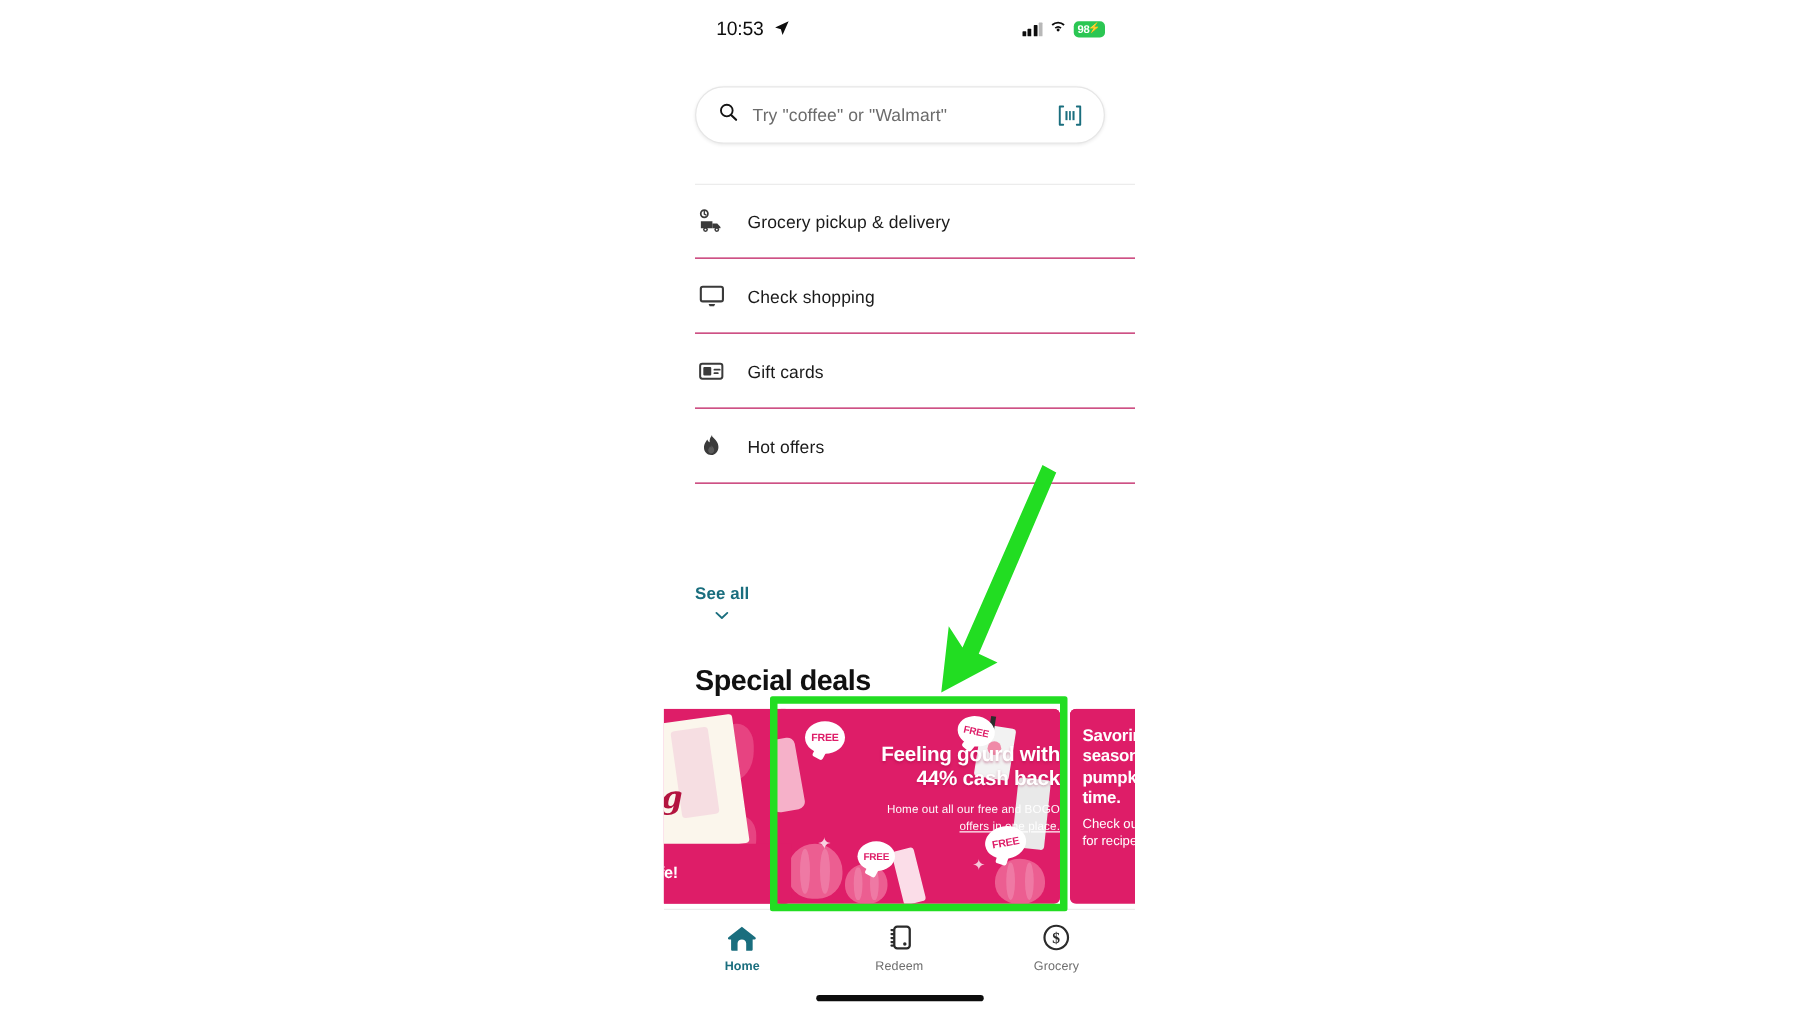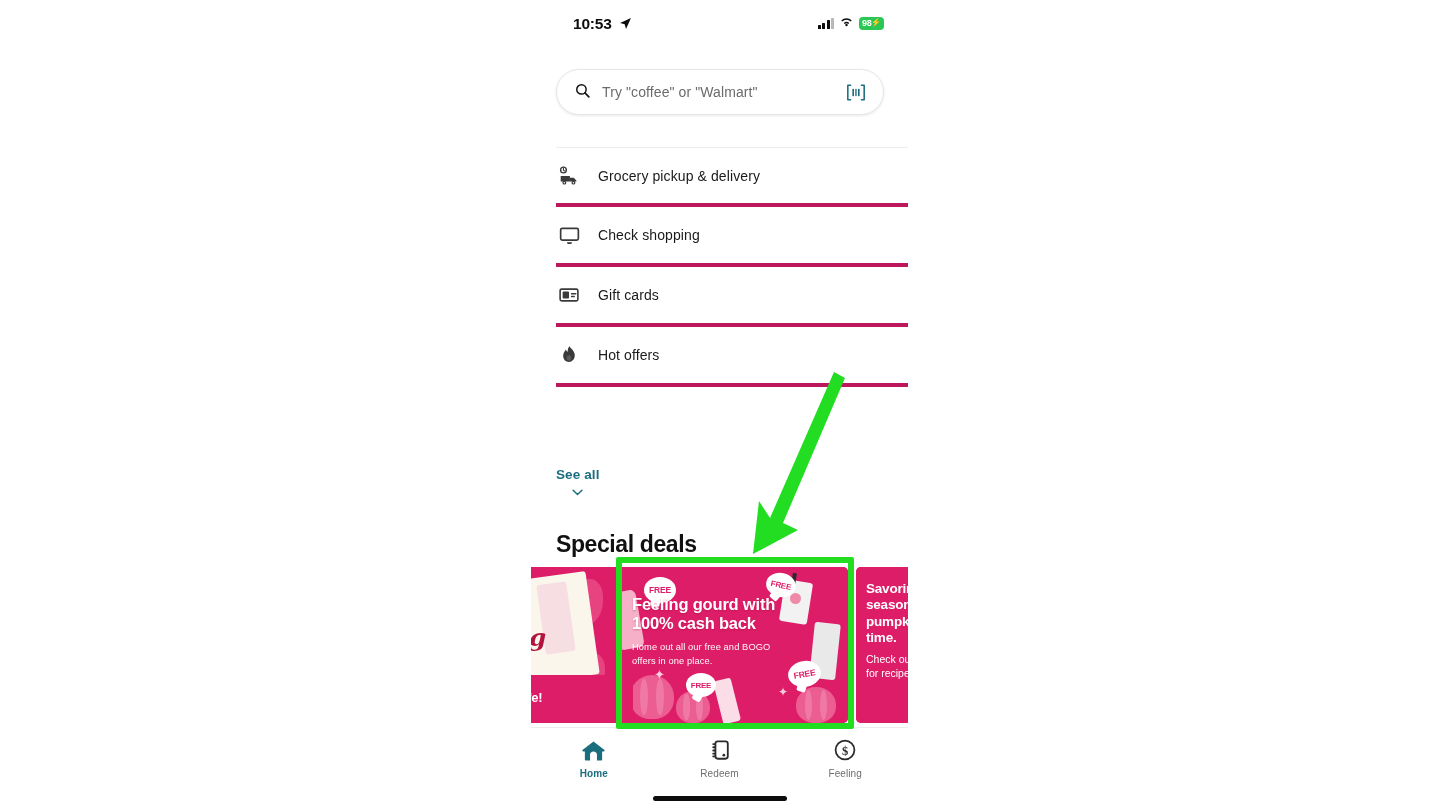--- a/index.html
+++ b/index.html
@@ -33,21 +33,21 @@
   
   .statusbar {
     position: absolute;
     left: 0; top: 0;
     width: 377px; height: 46px;
   }
   .status-time {
     position: absolute;
     left: 42px; top: 15px;
     font-size: 15.5px;
-    font-weight: bold;
+    font-weight: normal;
     color: #0d0d0d;
     letter-spacing: -0.2px;
   }
   .status-loc {
     position: absolute;
     left: 88px; top: 16px;
     width: 13px; height: 13px;
   }
   .status-right {
     position: absolute;
@@ -105,21 +105,21 @@
   .menu {
     position: absolute;
     left: 25px; top: 147px;
     width: 352px;
   }
   .menu-row {
     height: 60px;
     display: flex;
     align-items: center;
     gap: 16px;
-    border-bottom: 4px solid #be185d;
+    border-bottom: 1px solid #be185d;
   }
   .menu-row:first-child { border-top: 1px solid #ececec; }
   .menu-icon {
     width: 26px; height: 26px;
     display: flex; align-items: center; justify-content: center;
     flex: none;
   }
   .menu-label {
     font-size: 14px;
     color: #1a1a1a;
@@ -220,22 +220,22 @@
     position: absolute;
     bottom: -4px; left: 22%;
     width: 9px; height: 9px;
     background: #ffffff;
     border-radius: 2px;
     transform: rotate(28deg);
   }
 
   .card-copy {
     position: absolute;
-    left: 12px; right: 0; top: 28px;
-    text-align: left;
+    left: 0; right: 0; top: 28px;
+    text-align: right;
     z-index: 6;
   }
   .card-head {
     font-size: 16.5px;
     font-weight: bold;
     color: #ffffff;
     line-height: 1.18;
     letter-spacing: -0.2px;
     text-shadow: 0 1px 2px rgba(150,10,60,0.35);
   }
@@ -493,23 +493,23 @@
         <div class="free-bubble" style="left:24px; top:10px; width:32px; height:26px; font-size:8.5px;">FREE</div>
         <div class="free-bubble" style="left:146px; top:6px; width:30px; height:24px; font-size:8px; transform:rotate(12deg);">FREE</div>
         <div class="free-bubble" style="left:168px; top:94px; width:33px; height:26px; font-size:8.5px; transform:rotate(-10deg);">FREE</div>
         <div class="free-bubble" style="left:66px; top:106px; width:30px; height:24px; font-size:8px;">FREE</div>
 
         <div style="position:absolute; left:34px; top:100px; color:#ffffff; font-size:13px; opacity:.8;">✦</div>
         <div style="position:absolute; left:158px; top:118px; color:#ffffff; font-size:12px; opacity:.75;">✦</div>
 
         <div class="card-copy">
           <div class="card-head">Feeling gourd with</div>
-          <div class="card-head">100% cash back</div>
+          <div class="card-head">44% cash back</div>
           <div class="card-sub">Home out all our free and BOGO</div>
-          <div class="card-sub" style="margin-top:1px;">offers in one place.</div>
+          <div class="card-sub" style="margin-top:1px;text-decoration:underline;">offers in one place.</div>
         </div>
       </div>
 
       <div class="card right">
         <div class="card-bg"></div>
         <div class="rtitle" style="white-space:pre-line;">Savoring
 seasonal
 pumpkin
 time.</div>
         <div class="rsub" style="white-space:pre-line;">Check out
@@ -539,21 +539,21 @@
         <span class="tab-label">Redeem</span>
       </div>
 
       <div class="tab">
         <span class="tab-icon">
           <svg viewBox="0 0 26 26" width="24" height="24">
             <circle cx="13" cy="13" r="10.2" fill="none" stroke="#2b2b2b" stroke-width="1.9"></circle>
             <text x="13" y="18.1" text-anchor="middle" font-family="Liberation Serif, serif" font-size="13.5" font-weight="bold" fill="#2b2b2b">$</text>
           </svg>
         </span>
-        <span class="tab-label">Feeling</span>
+        <span class="tab-label">Grocery</span>
       </div>
 
       <div class="home-indicator"></div>
     </div>
 
   </div>
 
   <div class="annot-box"></div>
   <div class="annot-arrow">
     <svg viewBox="0 0 115 195" width="115" height="195">

